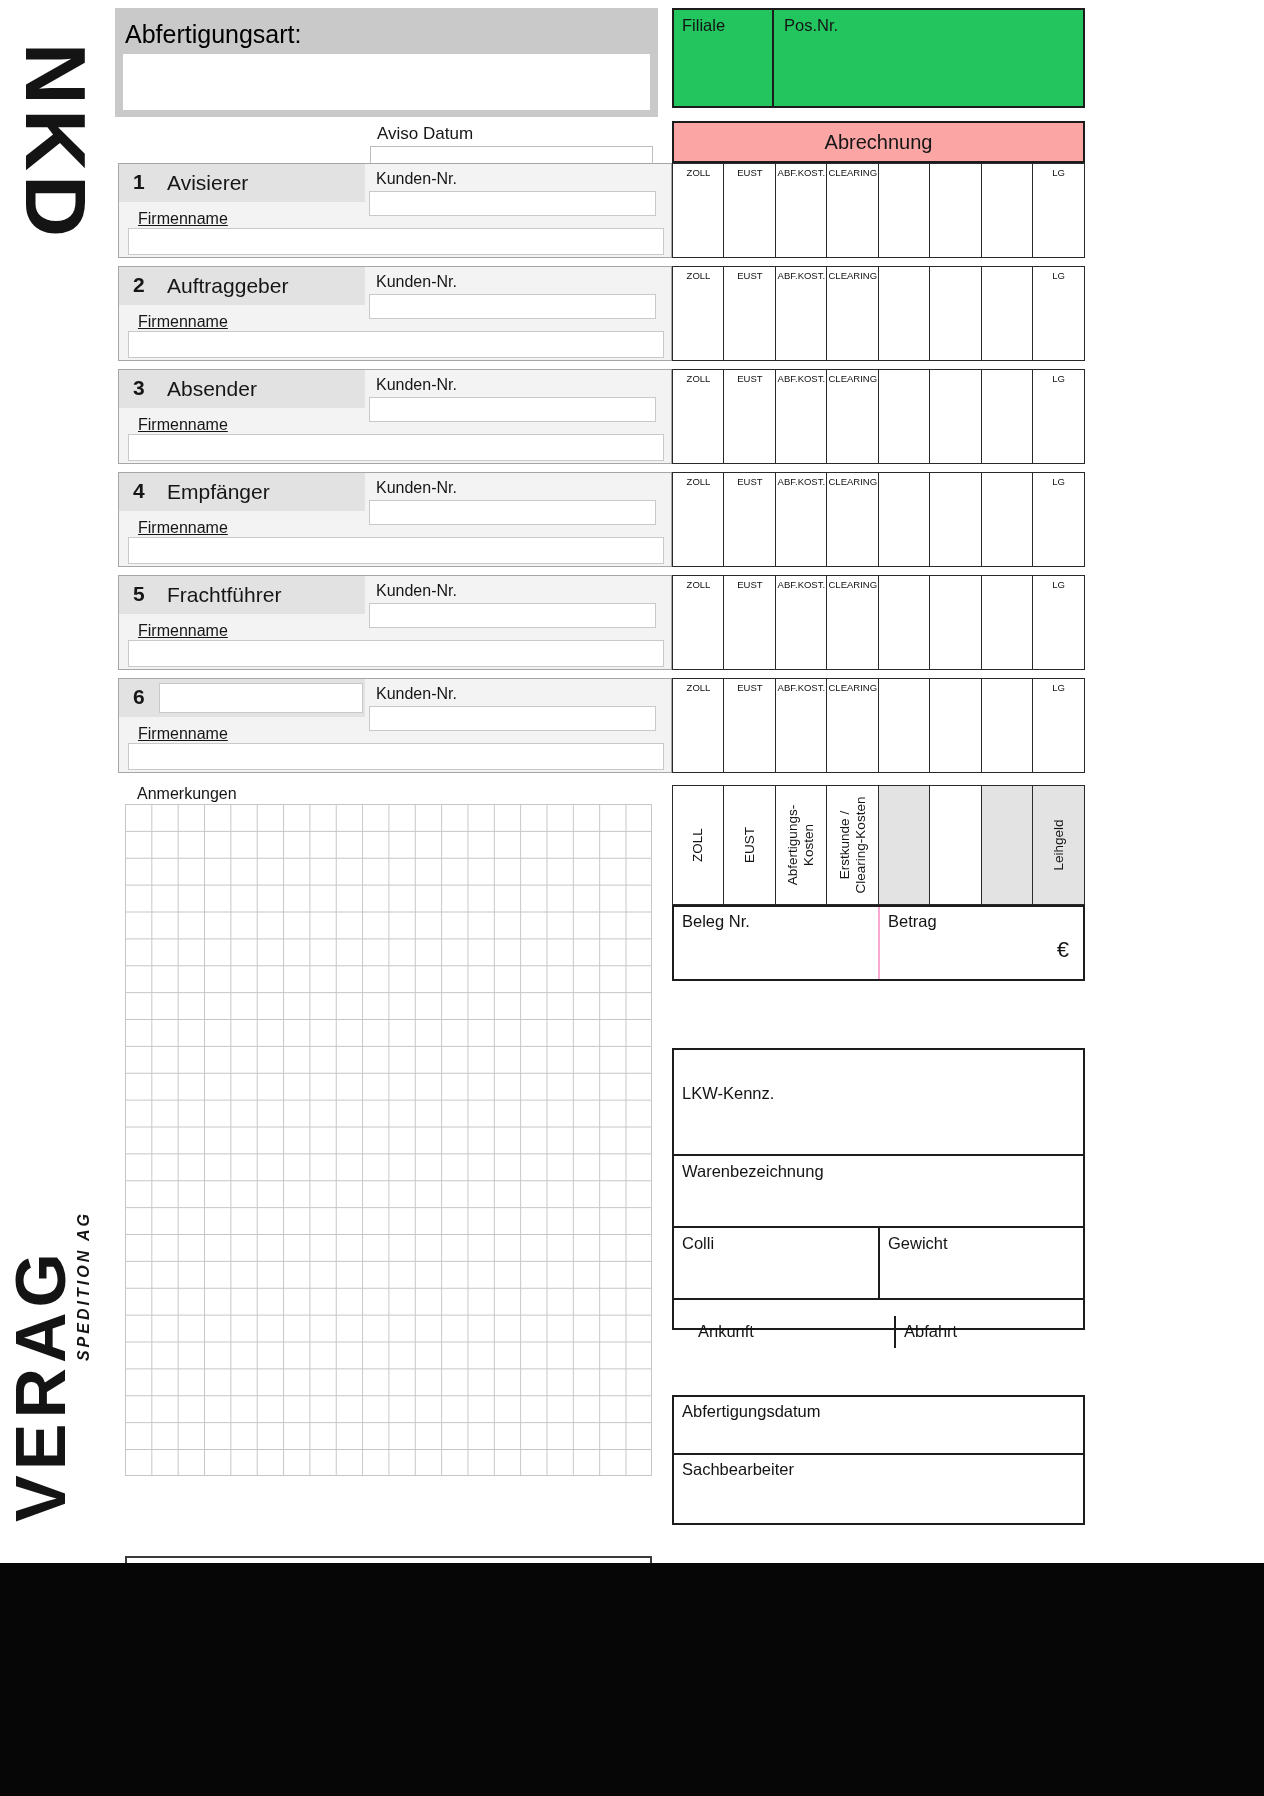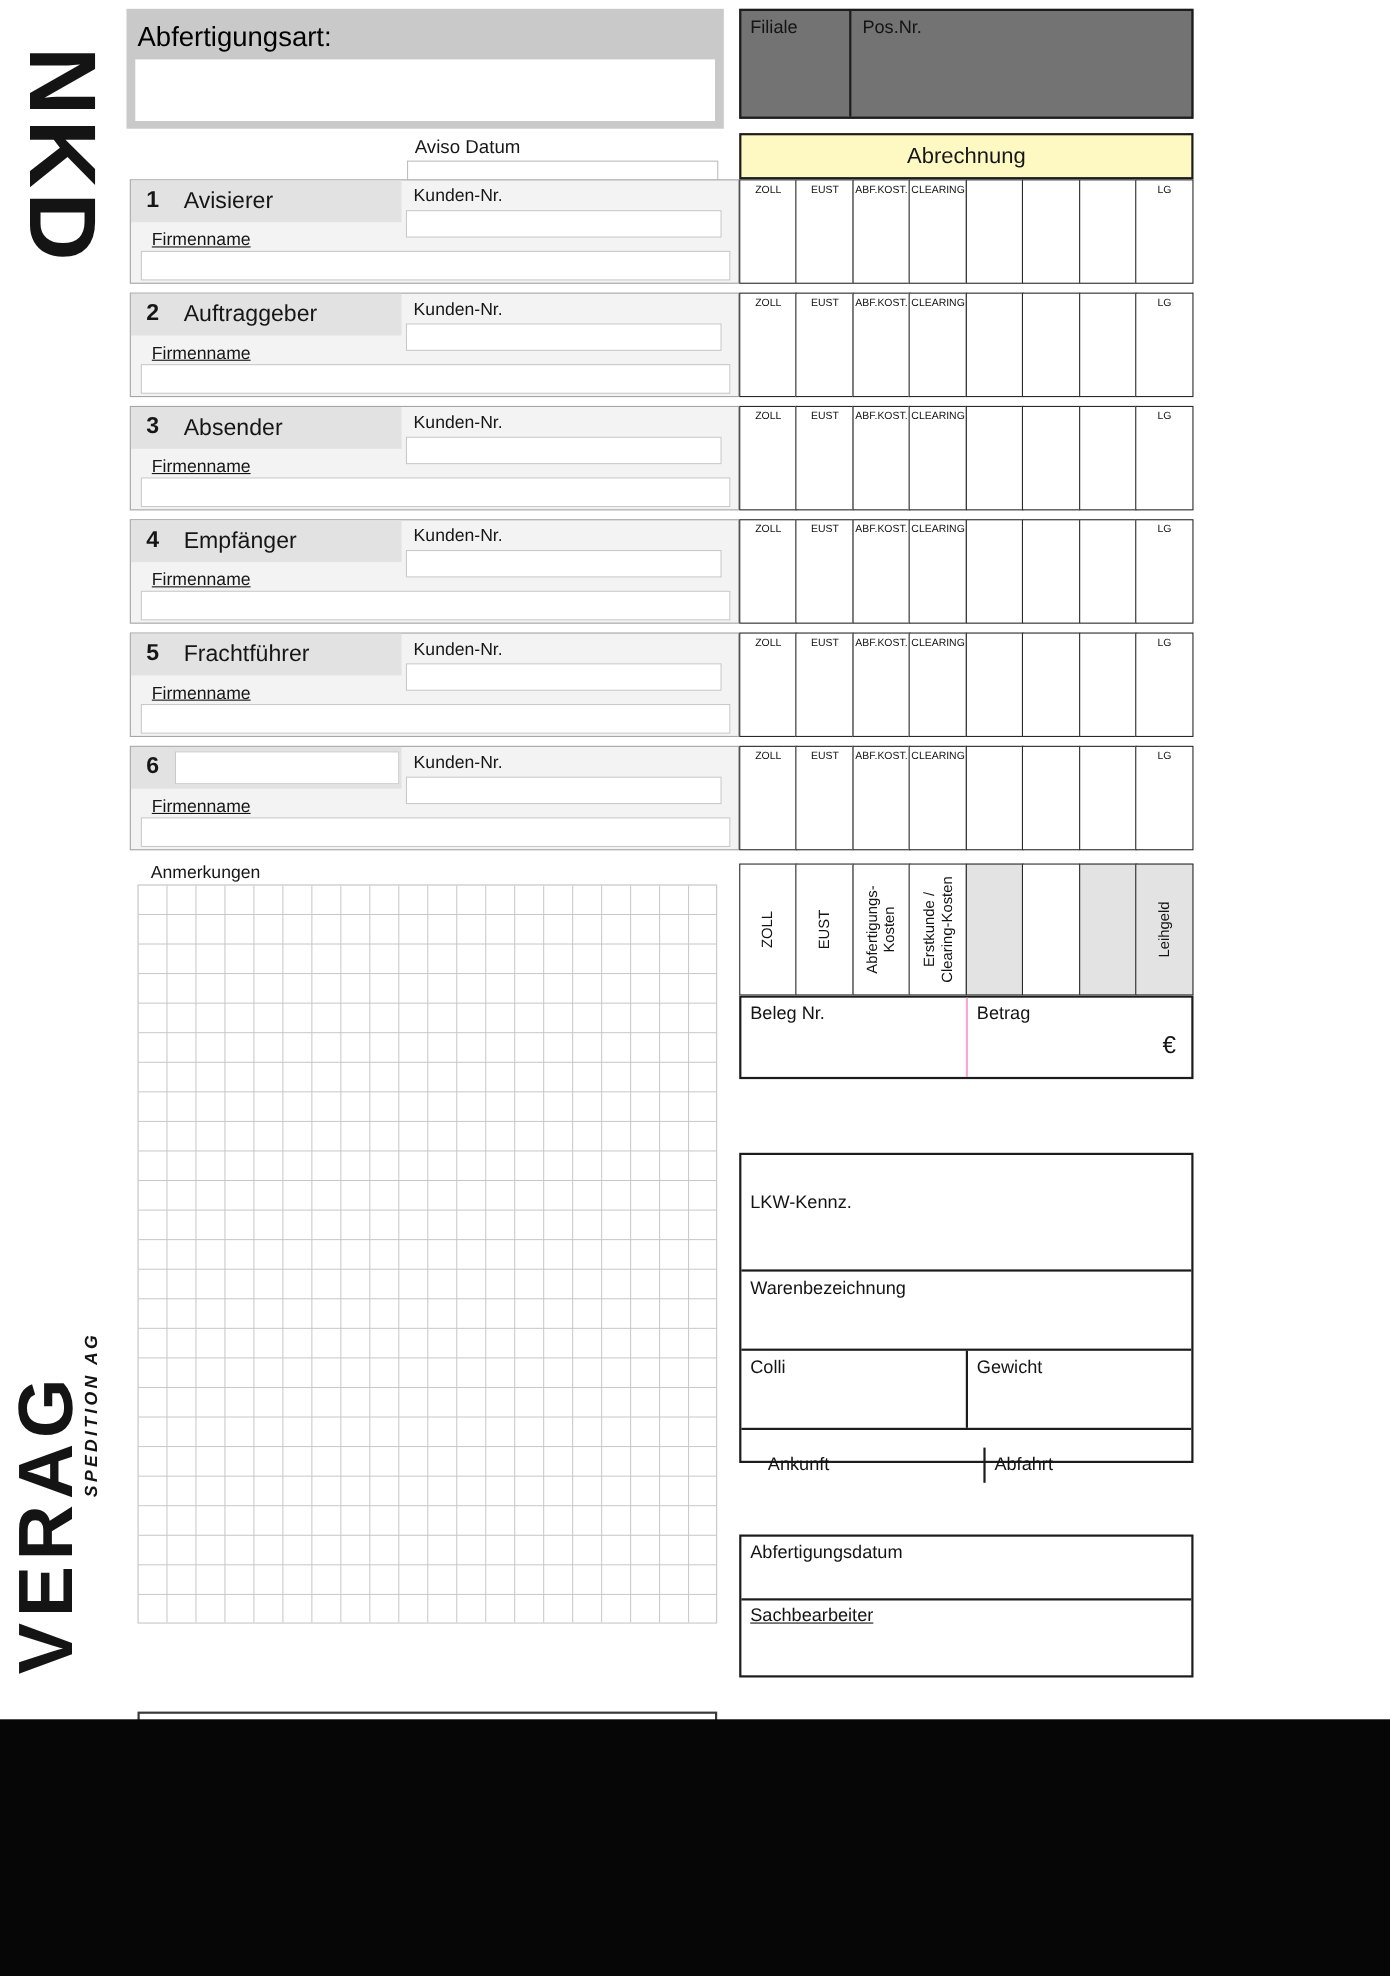--- a/index.html
+++ b/index.html
@@ -36,30 +36,30 @@
     transform: translate(-50%,-50%) rotate(-90deg);
     font-size:16px; font-weight:bold; font-style:italic; letter-spacing:3px;
     line-height:26px; color:#141414; text-align:center; white-space:nowrap;
   }
 
   
   .abfart-box { position:absolute; left:115px; top:8px; width:543px; height:109px; background:#c9c9c9; }
   .abfart-label { position:absolute; left:10px; top:12px; font-size:25px; color:#000000; }
   .abfart-input { position:absolute; left:8px; top:46px; width:527px; height:56px; background:#ffffff; }
 
-  .filiale-box { position:absolute; left:672px; top:8px; width:413px; height:100px; border:2px solid #1c1c1c; background:#737373; display:flex; }
+  .filiale-box { position:absolute; left:672px; top:8px; width:413px; height:100px; border:2px solid #1c1c1c; background:#22c55e; display:flex; }
   .filiale-cell { width:100px; border-right:2px solid #1c1c1c; padding:6px 8px; }
   .posnr-cell { flex:1; padding:6px 10px; }
 
   .aviso-label { position:absolute; left:377px; top:124px; font-size:17px; }
   .aviso-input { position:absolute; left:370px; top:146px; width:283px; height:19px; background:#fff; border:1px solid #bdbdbd; }
 
   .abrechnung-hdr {
     position:absolute; left:672px; top:121px; width:413px; height:42px;
-    border:2px solid #1c1c1c; background:#fef9c3;
+    border:2px solid #1c1c1c; background:#fca5a5;
     display:flex; align-items:center; justify-content:center;
     font-size:20px;
   }
 
   
   .party { position:absolute; left:118px; width:967px; height:95px; display:flex; }
   .party-left { width:554px; height:95px; position:relative; background:#f3f3f3; border:1px solid #a6a6a6; }
   .party-strip { position:absolute; left:0; top:0; width:246px; height:38px; background:#e2e2e2; }
   .party-num { position:absolute; left:14px; top:6px; font-size:21px; font-weight:bold; }
   .party-name { position:absolute; left:48px; top:7px; font-size:21px; }
@@ -114,21 +114,21 @@
   .lkw-r1 { height:76px;margin-top:28px; }
   .lkw-r2 { height:72px; }
   .lkw-r3 { height:72px; padding:0; display:flex; }
   .lkw-r4 { height:66px; padding:16px; display:flex; }
   .split-cell { padding:6px 8px; flex:1; }
   .split-cell:first-child { width:206px; flex:0 0 206px; border-right:2px solid #1c1c1c; }
 
   
   .proc-box { position:absolute; left:672px; top:1395px; width:413px; height:130px; border:2px solid #1c1c1c; background:#fff; }
   .proc-r1 { height:56px; padding:5px 8px; }
-  .proc-r2 { height:58px; padding:5px 8px; border-top:2px solid #1c1c1c;text-decoration:underline; }
+  .proc-r2 { height:58px; padding:5px 8px; border-top:2px solid #1c1c1c; }
 
   
   .bezugs-box { position:absolute; left:125px; top:1556px; width:527px; height:48px; border:2px solid #3a3a3a; background:#fff; padding:4px 8px; }
 
   
   .footer-bar { position:absolute; left:0; top:1563px; width:1264px; height:233px; background:#060606; }
 </style>
 </head>
 <body>
 

